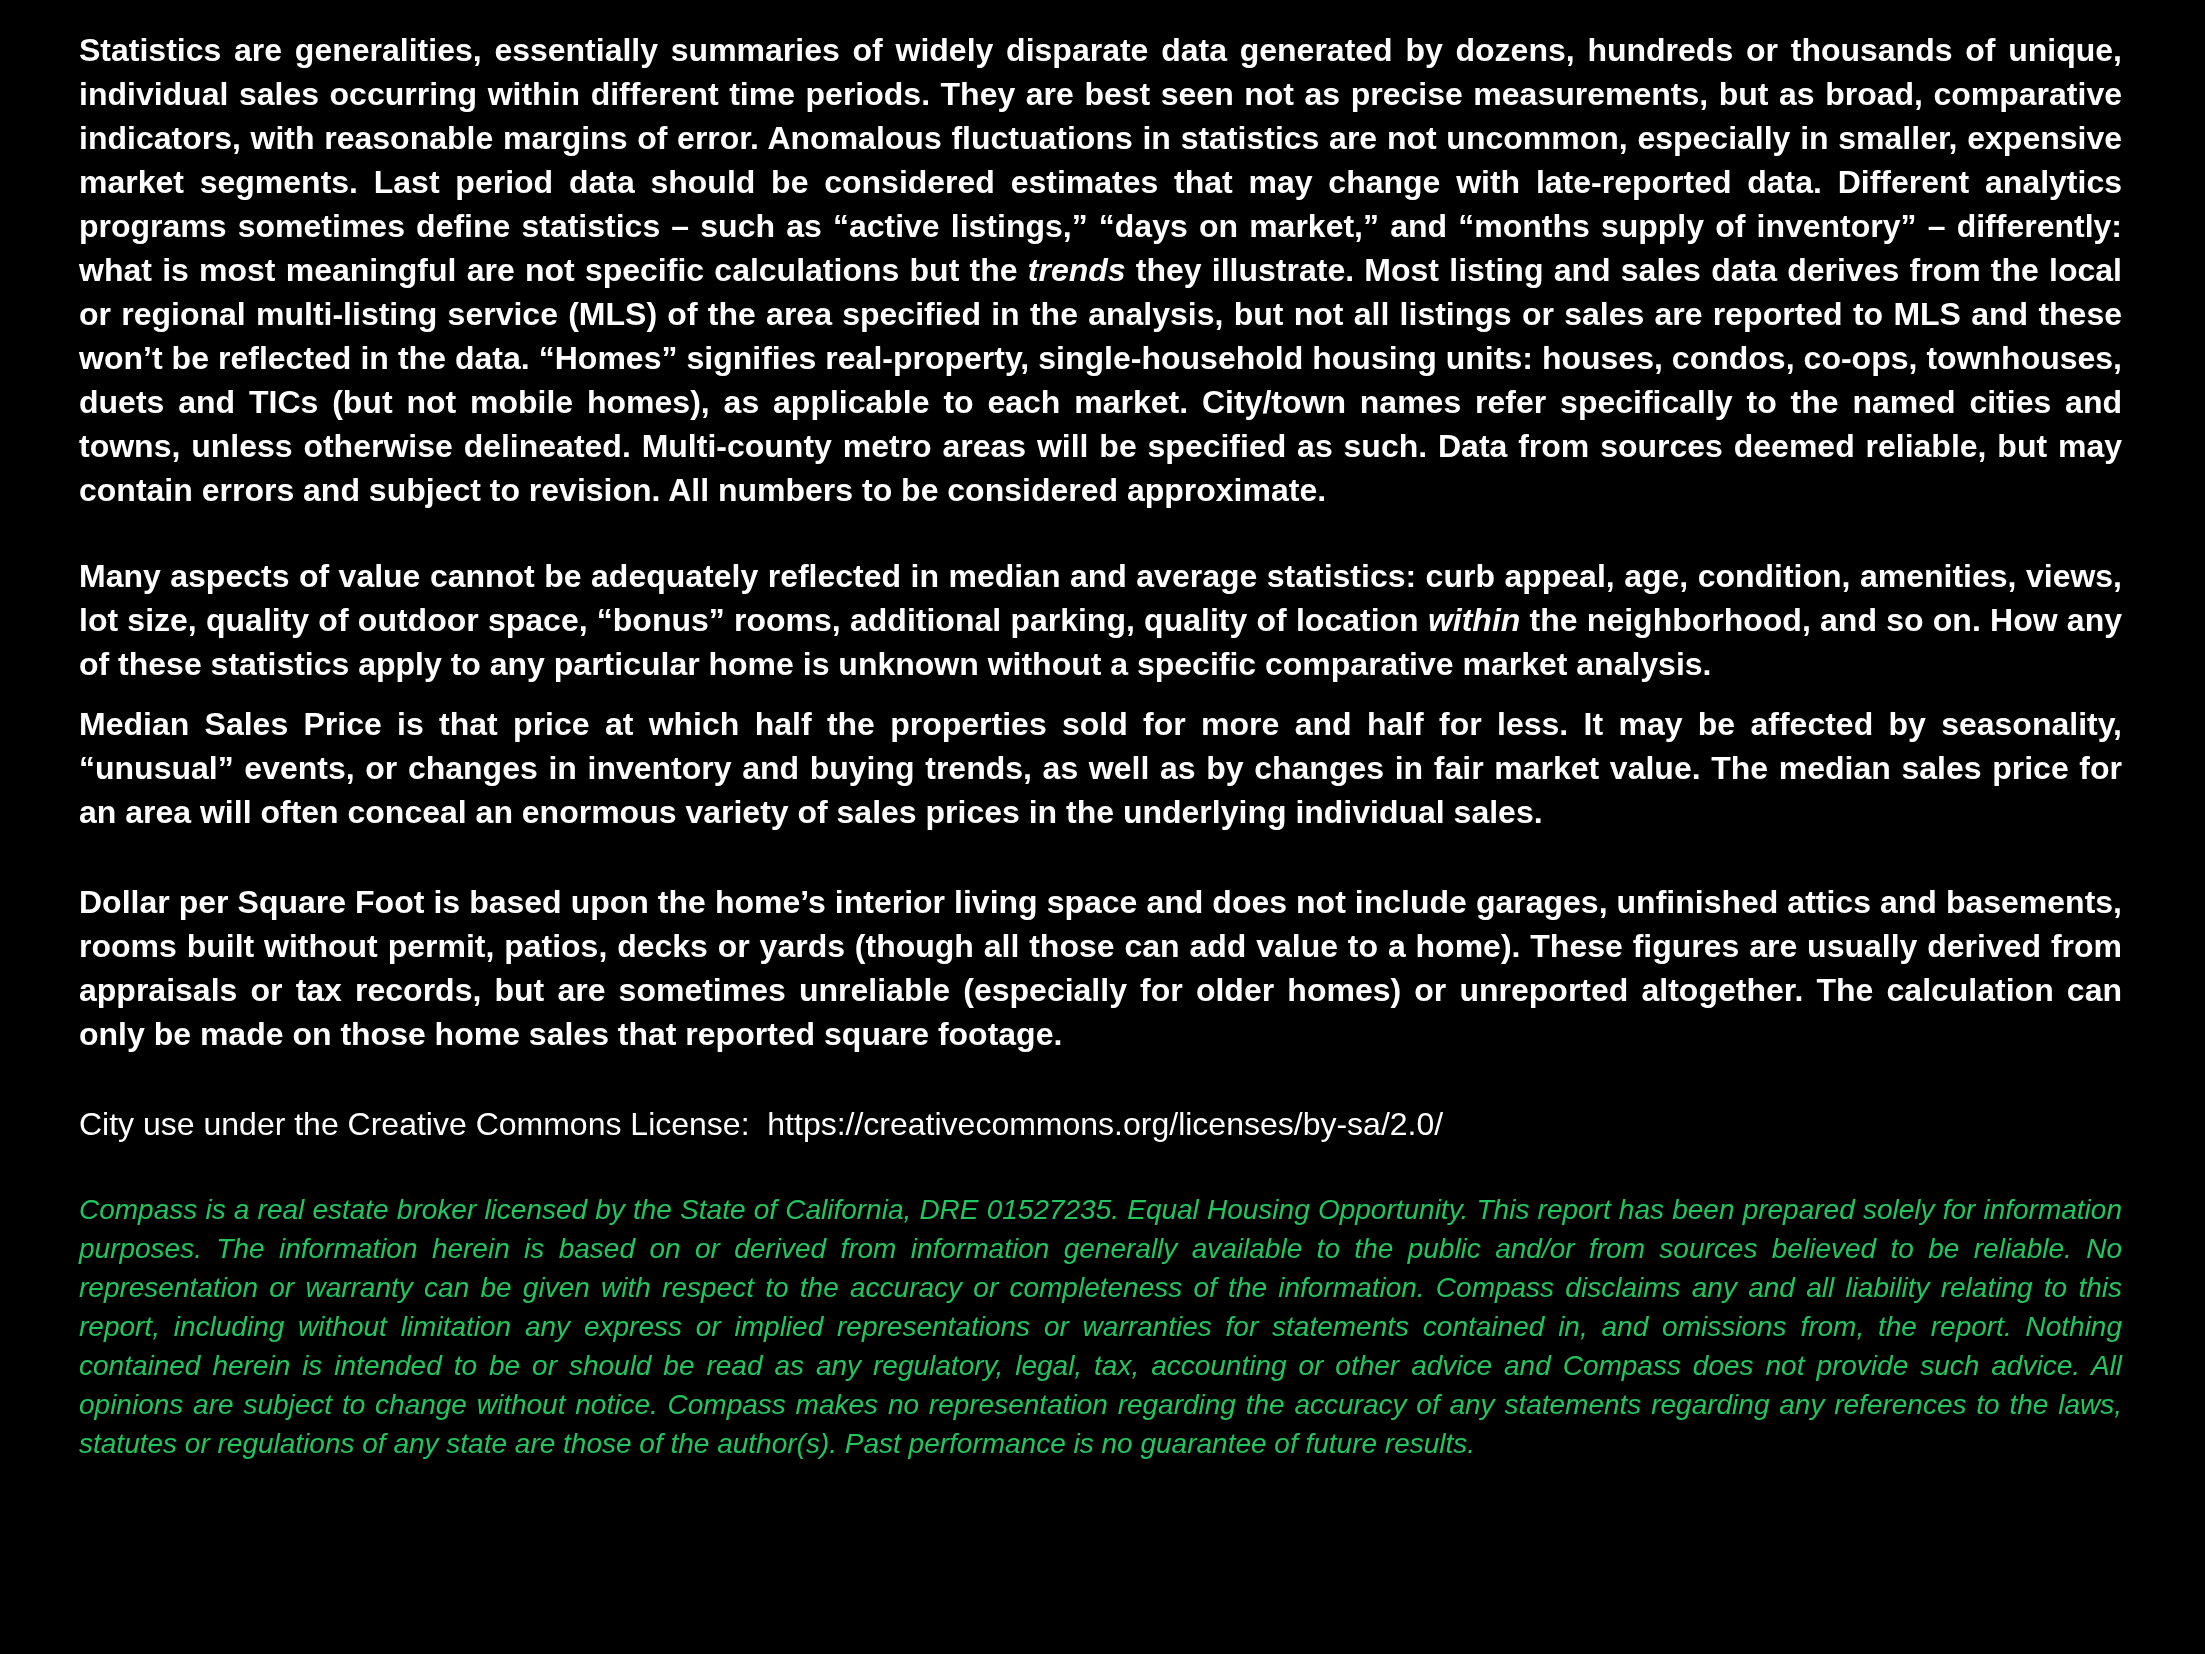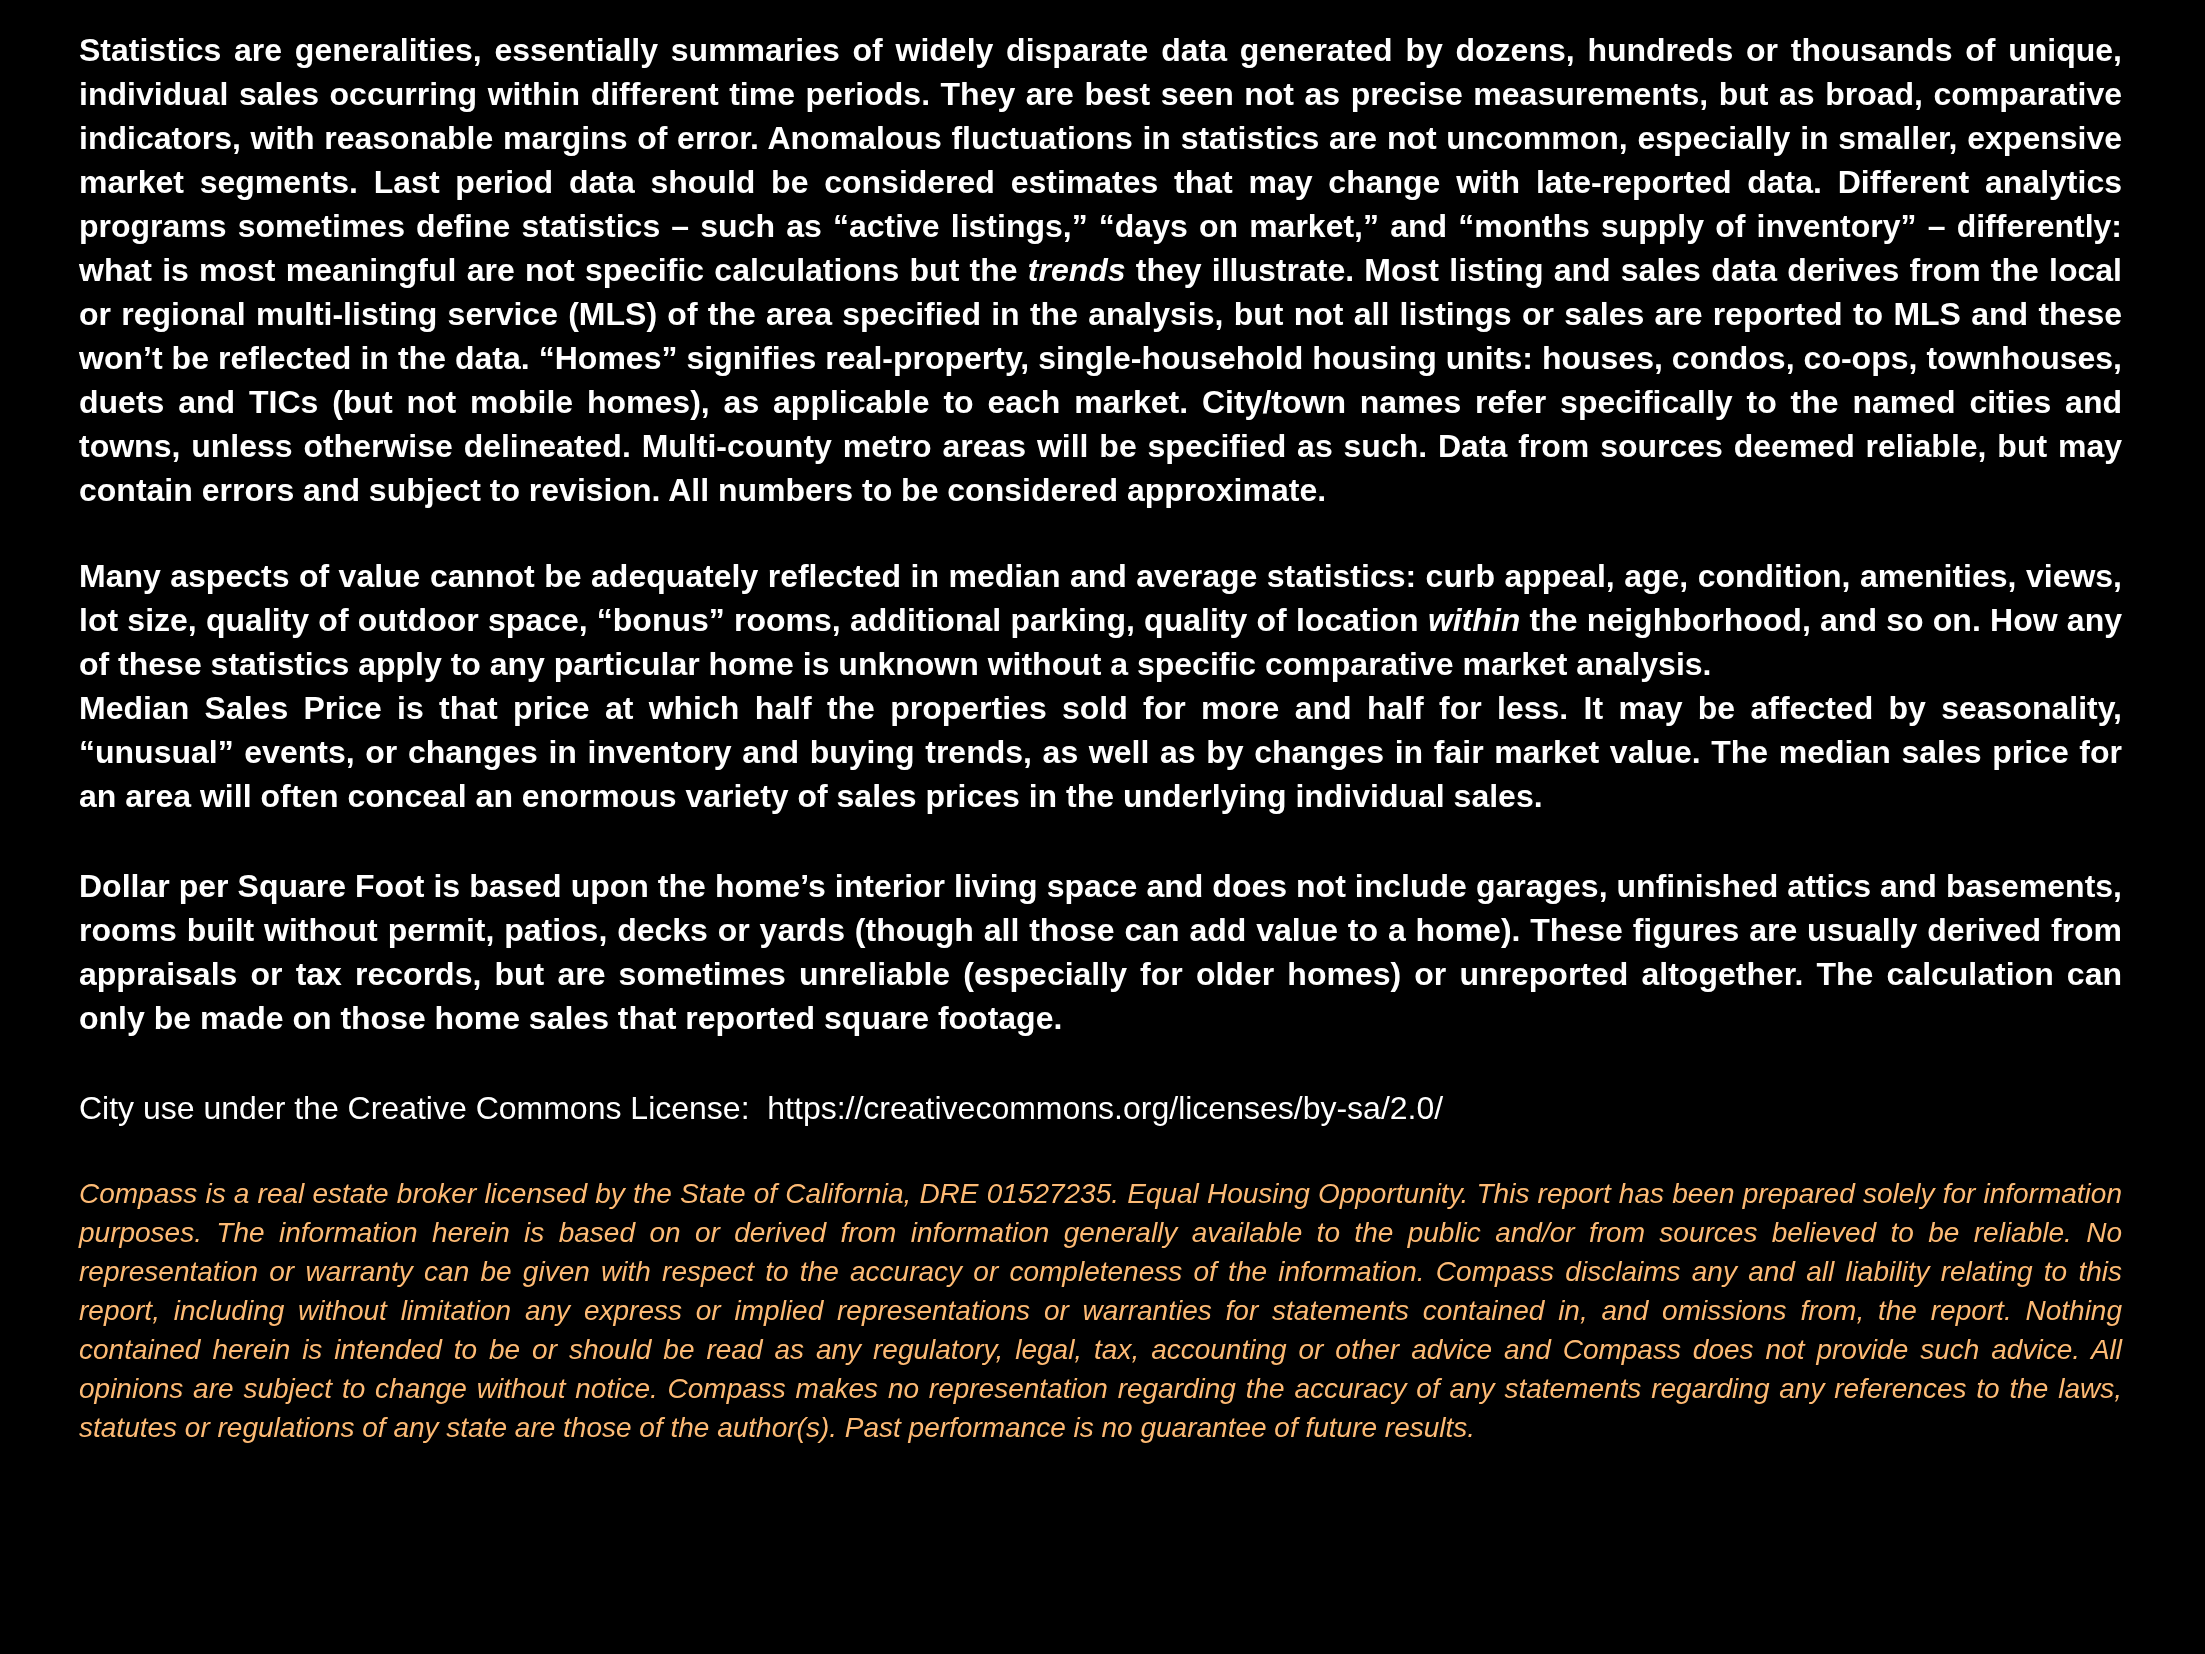--- a/index.html
+++ b/index.html
@@ -28,38 +28,38 @@
     font-weight: 700;
     font-size: 32px;
     line-height: 44px;
     text-align: justify;
     color: #ffffff;
   }
   .para-bold i {
     font-style: italic;
   }
   .gap-large { margin-bottom: 42px; }
-  .gap-small { }
+  .gap-small { margin-bottom: 16px; }
   .gap-medium { margin-bottom: 46px; }
   .photo-line {
     font-weight: 400;
     font-size: 32px;
     line-height: 44px;
     text-align: left;
     white-space: pre-wrap;
     margin-bottom: 44px;
     color: #ffffff;
   }
   .legal {
     font-style: italic;
     font-weight: 400;
     font-size: 28px;
     line-height: 39px;
     text-align: justify;
-    color: #fdba74;
+    color: #22c55e;
   }
 </style>
 </head>
 <body>
 
 <div class="slide">
 
   <p class="para-bold gap-large"><span>Statistics are generalities, essentially summaries of widely disparate data generated by dozens, hundreds or thousands of unique, individual sales occurring within different time periods. They are best seen not as precise measurements, but as broad, comparative indicators, with reasonable margins of error. Anomalous fluctuations in statistics are not uncommon, especially in smaller, expensive market segments. Last period data should be considered estimates that may change with late-reported data. Different analytics programs sometimes define statistics – such as “active listings,” “days on market,” and “months supply of inventory” – differently: what is most meaningful are not specific calculations but the </span><i>trends</i><span> they illustrate. Most listing and sales data derives from the local or regional multi-listing service (MLS) of the area specified in the analysis, but not all listings or sales are reported to MLS and these won’t be reflected in the data. “Homes” signifies real-property, single-household housing units: houses, condos, co-ops, townhouses, duets and TICs (but not mobile homes), as applicable to each market. City/town names refer specifically to the named cities and towns, unless otherwise delineated. Multi-county metro areas will be specified as such. Data from sources deemed reliable, but may contain errors and subject to revision. All numbers to be considered approximate.</span></p>
 
   <p class="para-bold gap-small"><span>Many aspects of value cannot be adequately reflected in median and average statistics: curb appeal, age, condition, amenities, views, lot size, quality of outdoor space, “bonus” rooms, additional parking, quality of location </span><i>within</i><span> the neighborhood, and so on. How any of these statistics apply to any particular home is unknown without a specific comparative market analysis.</span></p>

